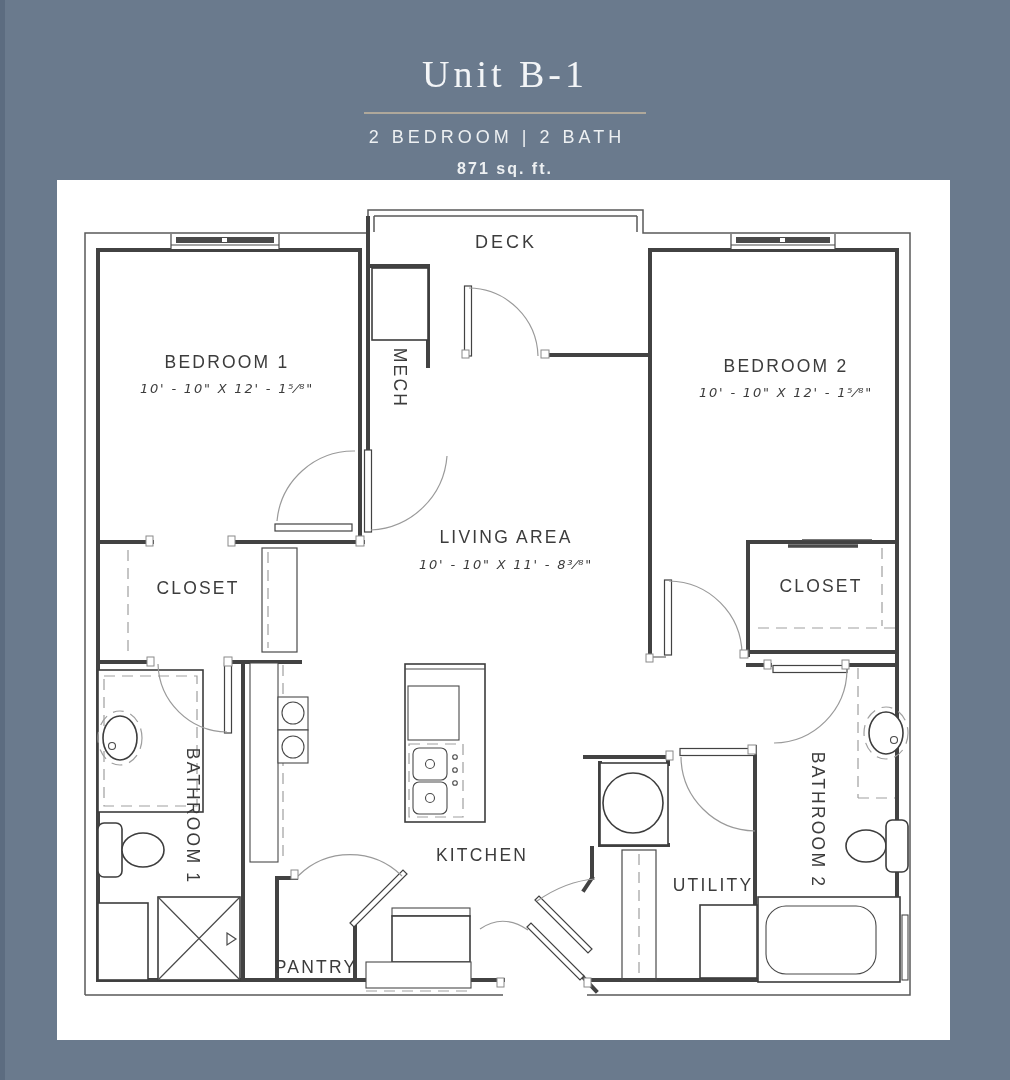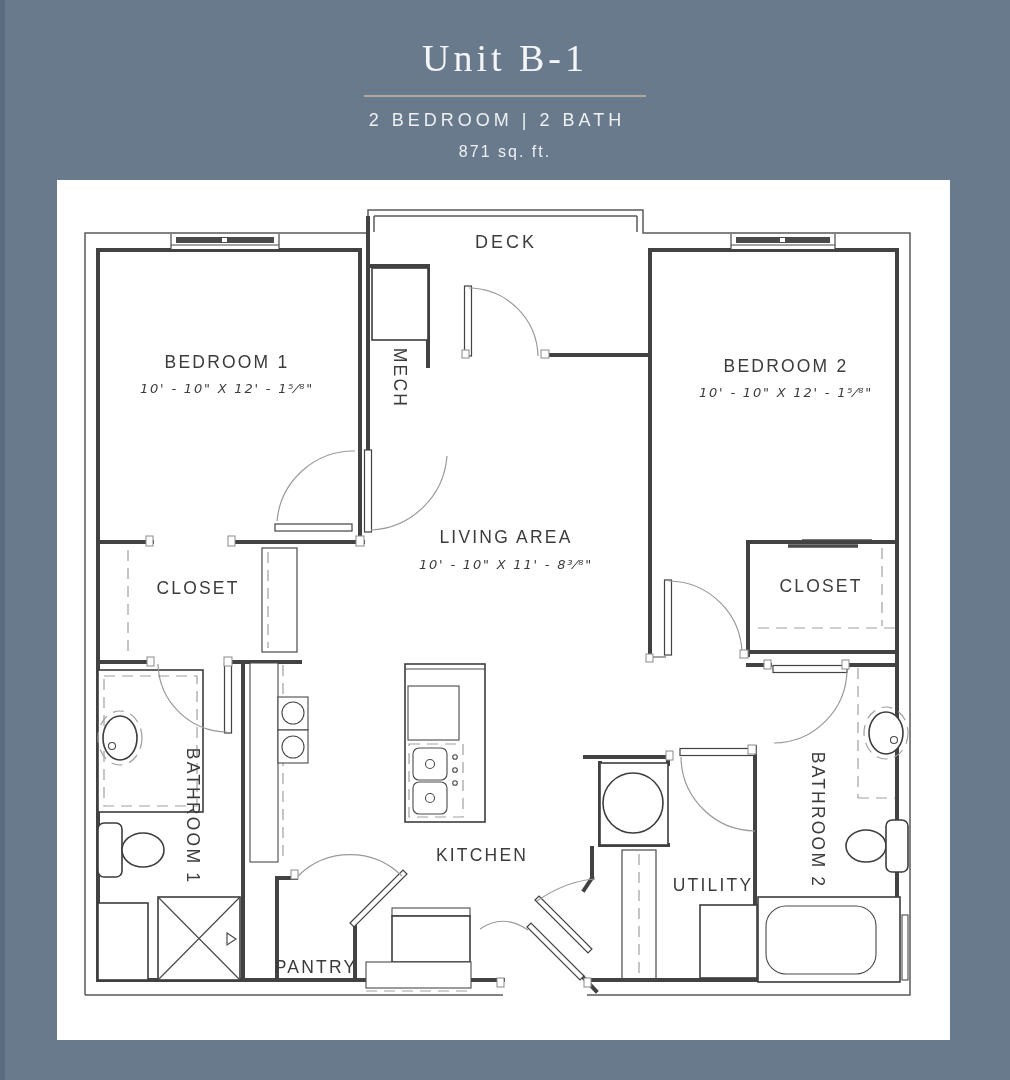--- a/index.html
+++ b/index.html
@@ -5,25 +5,25 @@
   html,body{margin:0;padding:0;}
   body{
     width:1010px;height:1080px;position:relative;overflow:hidden;
     background:#6A7A8D;
     font-family:"Liberation Sans", sans-serif;
   }
   .edge-strip{position:absolute;left:0;top:0;width:5px;height:100%;background:#5C6C80;}
   .header{position:absolute;top:36px;left:0;width:100%;text-align:center;}
   .title{
     font-family:"Liberation Serif", serif;font-size:38px;font-weight:400;
-    letter-spacing:4px;color:#F3F5F7;margin:0;
+    letter-spacing:4px;color:#F3F5F7;margin:16px;
   }
   .divider{width:282px;height:2px;background:#AFA89B;margin:15px auto 13px auto;}
   .subtitle{font-size:18px;letter-spacing:4px;color:#EDF0F2;margin:0 16px 9px 0;font-weight:400;}
-  .area{font-size:16px;letter-spacing:2px;color:#EDF0F2;margin:12px;font-weight:400;}
+  .area{font-size:16px;letter-spacing:2px;color:#EDF0F2;margin:12px;font-weight:700;}
   .card{position:absolute;left:57px;top:180px;width:893px;height:860px;background:#FFFFFF;}
   svg.plan{position:absolute;left:0;top:0;width:1010px;height:1080px;}
 
   
   .wall{stroke:#424242;stroke-width:4;fill:none;stroke-linecap:square;}
   .outer{stroke:#5a5a5a;stroke-width:1.5;fill:none;}
   .thin{stroke:#4a4a4a;stroke-width:1.2;fill:none;}
   .fix{stroke:#3d3d3d;stroke-width:1.6;fill:#fff;}
   .fixthin{stroke:#4a4a4a;stroke-width:1.1;fill:#fff;}
   .arc{stroke:#9a9a9a;stroke-width:1.2;fill:none;}

